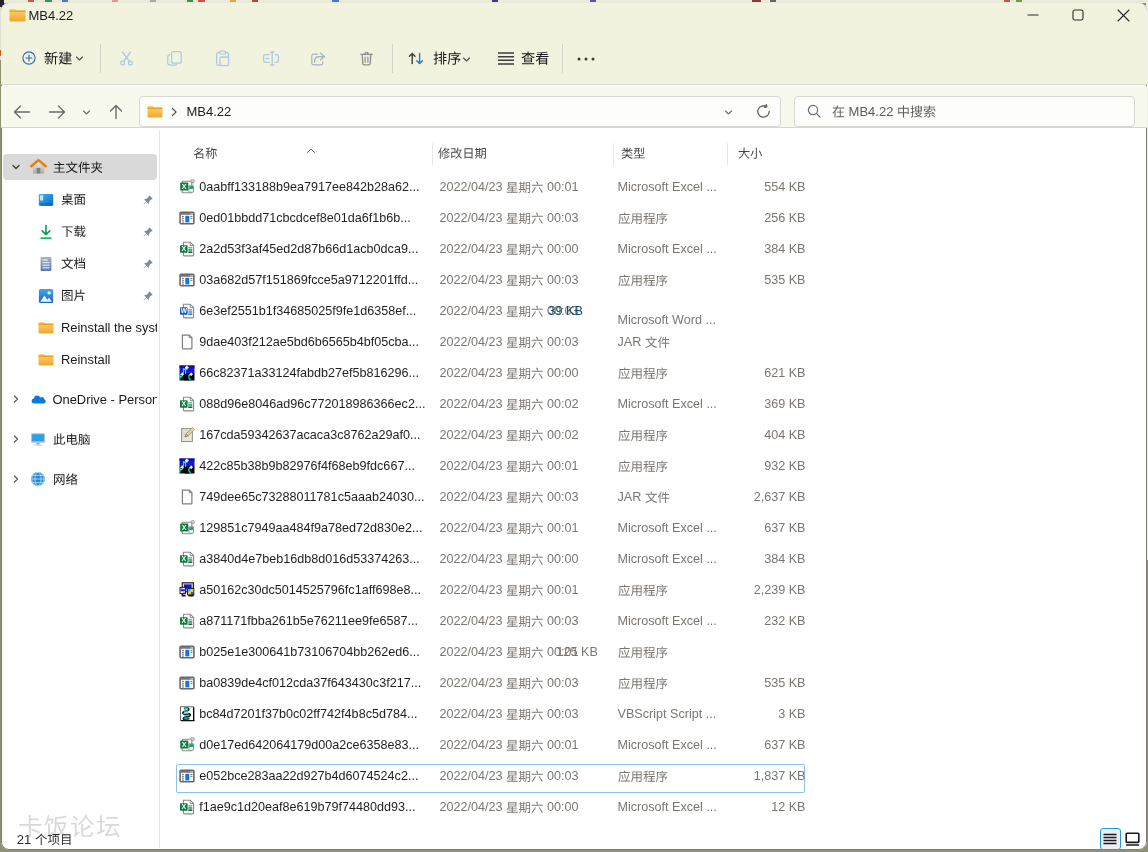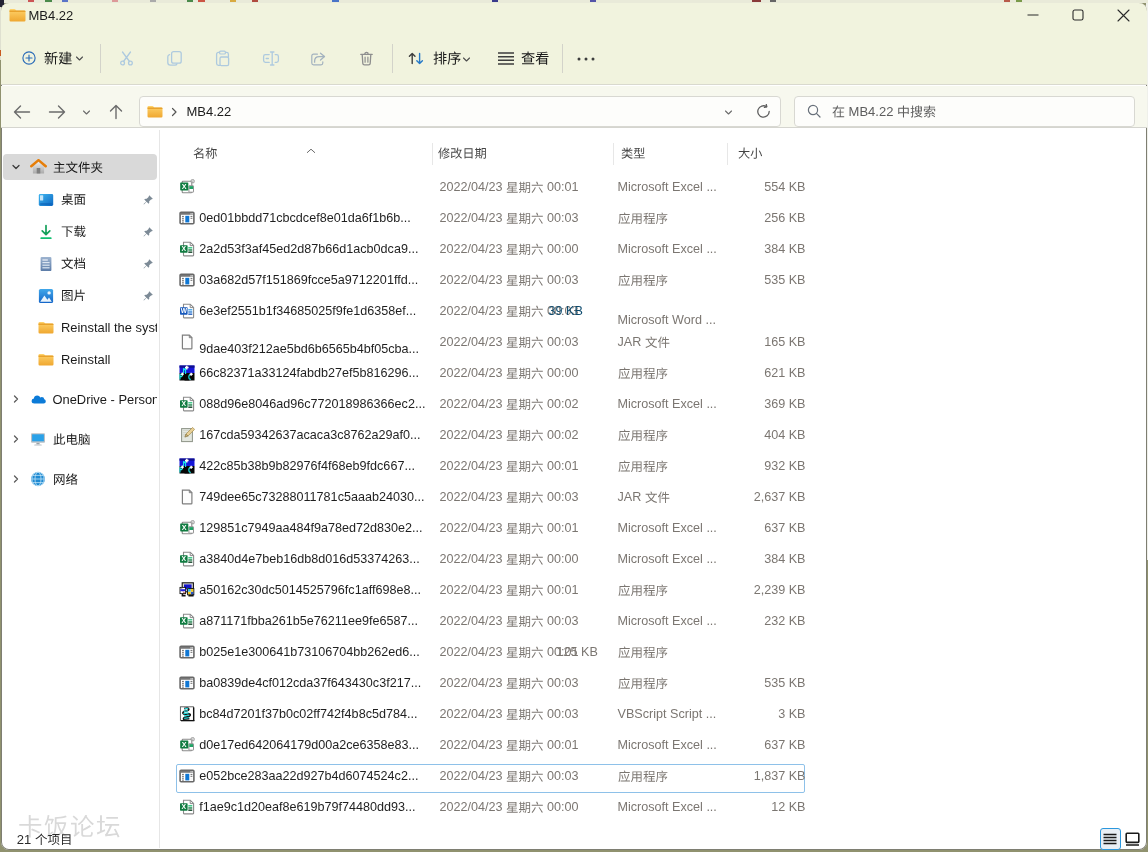--- a/index.html
+++ b/index.html
@@ -512,20 +512,21 @@
   <div style="position:absolute;left:175.5px;top:168.5px;width:630px;height:31px;font-size:12.6px">
 <div style="position:absolute;left:2px;top:7.5px;width:16px;height:16px"><svg width="16" height="16" viewBox="0 0 16 16">
           <rect x="3.2" y="2.2" width="9.6" height="11.6" rx="0.8" fill="#fff" stroke="#8a8a8a" stroke-width="1.1"></rect>
 <rect x="12.2" y="0.8" width="2.9" height="2.9" rx="0.4" fill="#fff" stroke="#8a8a8a" stroke-width="0.9"></rect>
 <rect x="13.2" y="1.8" width="0.9" height="0.9" fill="#9a9a9a"></rect>
 <rect x="9.9" y="6.7" width="4.6" height="6.5" rx="0.4" fill="#fff" stroke="#8a8a8a" stroke-width="0.9"></rect>
 <rect x="10.3" y="7.1" width="3.8" height="2.9" fill="#21a366"></rect>
 <rect x="1.2" y="3.4" width="8.1" height="8.1" rx="0.7" fill="#107c41"></rect>
 <text x="5.25" y="9.8" font-family="'Liberation Sans'" font-size="7.2" font-weight="bold" fill="#fff" text-anchor="middle">X</text>
         </svg></div>
+<div style="position:absolute;left:22.7px;top:0;height:31px;line-height:31px;color:#1f1f1f;white-space:nowrap">0aabff133188b9ea7917ee842b28a62...</div>
 <div style="position:absolute;left:263px;top:0;height:31px;display:flex;align-items:center;white-space:nowrap">
         <span style="color:#7b7671">2022/04/23&nbsp;</span>
         <svg style="width:37.5px;height:12.5px;vertical-align:-1.50px;fill:#7b7671;flex:none" viewBox="0 0 3000 1000" preserveAspectRatio="xMinYMid meet">
           <use href="#c661F" x="0"></use>
           <use href="#c671F" x="1000"></use>
           <use href="#c516D" x="2000"></use>
         </svg>
         <span style="color:#7b7671">&nbsp;00:01</span>
       </div>
 <div style="position:absolute;left:441px;top:0;height:31px;display:flex;align-items:center;white-space:nowrap">
@@ -651,38 +652,37 @@
 <div style="position:absolute;left:441px;top:0;height:31px;display:flex;align-items:flex-end;white-space:nowrap">
         <span style="color:#7b7671">Microsoft Word ...</span>
       </div>
 <div style="position:absolute;left:372px;top:0;width:249px;height:31px;line-height:31px;text-align:left;color:#0c4a6e">39 KB</div>
 </div>
 <div style="position:absolute;left:175.5px;top:323.5px;width:630px;height:31px;font-size:12.6px">
 <div style="position:absolute;left:2px;top:7.5px;width:16px;height:16px"><svg width="16" height="16" viewBox="0 0 16 16">
           <path d="M3.4 1.1 L10.3 1.1 L12.9 3.7 L12.9 14.2 Q12.9 14.9 12.2 14.9 L4.1 14.9 Q3.4 14.9 3.4 14.2 Z" fill="#fdfdfd" stroke="#7e7e7e" stroke-width="1.2"></path>
 <path d="M10.3 1.1 L10.3 3.7 L12.9 3.7 Z" fill="#f0f0f0" stroke="#7e7e7e" stroke-width="1.0"></path>
         </svg></div>
-<div style="position:absolute;left:22.7px;top:7px;height:31px;line-height:31px;color:#1f1f1f;white-space:nowrap">9dae403f212ae5bd6b6565b4bf05cba...</div>
+<div style="position:absolute;left:22.7px;top:0;height:31px;line-height:31px;color:#1f1f1f;white-space:nowrap">9dae403f212ae5bd6b6565b4bf05cba...</div>
 <div style="position:absolute;left:263px;top:0;height:31px;display:flex;align-items:center;white-space:nowrap">
         <span style="color:#7b7671">2022/04/23&nbsp;</span>
         <svg style="width:37.5px;height:12.5px;vertical-align:-1.50px;fill:#7b7671;flex:none" viewBox="0 0 3000 1000" preserveAspectRatio="xMinYMid meet">
           <use href="#c661F" x="0"></use>
           <use href="#c671F" x="1000"></use>
           <use href="#c516D" x="2000"></use>
         </svg>
         <span style="color:#7b7671">&nbsp;00:03</span>
       </div>
 <div style="position:absolute;left:441px;top:0;height:31px;display:flex;align-items:center;white-space:nowrap">
         <span style="color:#7b7671">JAR&nbsp;</span>
         <svg style="width:25.0px;height:12.5px;vertical-align:-1.50px;fill:#7b7671;flex:none" viewBox="0 0 2000 1000" preserveAspectRatio="xMinYMid meet">
           <use href="#c6587" x="0"></use>
           <use href="#c4EF6" x="1000"></use>
         </svg>
       </div>
-<div style="position:absolute;left:380px;top:0;width:249px;height:31px;line-height:31px;text-align:right;color:#7b7671">165 KB</div>
 </div>
 <div style="position:absolute;left:175.5px;top:354.5px;width:630px;height:31px;font-size:12.6px">
 <div style="position:absolute;left:2px;top:7.5px;width:16px;height:16px"><svg width="16" height="16" viewBox="0 0 16 16">
           <rect x="0.5" y="0.5" width="15" height="7.5" fill="#1616d8"></rect>
 <rect x="0.5" y="0.5" width="15" height="2.2" fill="#10108c"></rect>
 <rect x="0.5" y="8" width="15" height="7.5" fill="#050505"></rect>
 <path d="M5.5 8 L10.5 8 L10.5 15.5 L5.5 15.5 Z" fill="#050505"></path>
 <path d="M4.5 3.2 L4.5 8.2 M4.5 3.2 L6.6 5.6 M6.6 3.0 L6.6 9.0" stroke="#19e8e8" stroke-width="1.1" fill="none"></path>
 <path d="M1.0 9.2 L3.2 9.2 M1.0 9.2 L1.0 14.5 M1.0 11.6 L3.0 11.6 M3.2 9.4 L3.2 11.4" stroke="#19e8e8" stroke-width="1.1" fill="none"></path>
 <path d="M11.6 9.6 Q9.8 9.6 9.8 12 Q9.8 14.4 11.8 14.4" stroke="#19e8e8" stroke-width="1.1" fill="none"></path>

